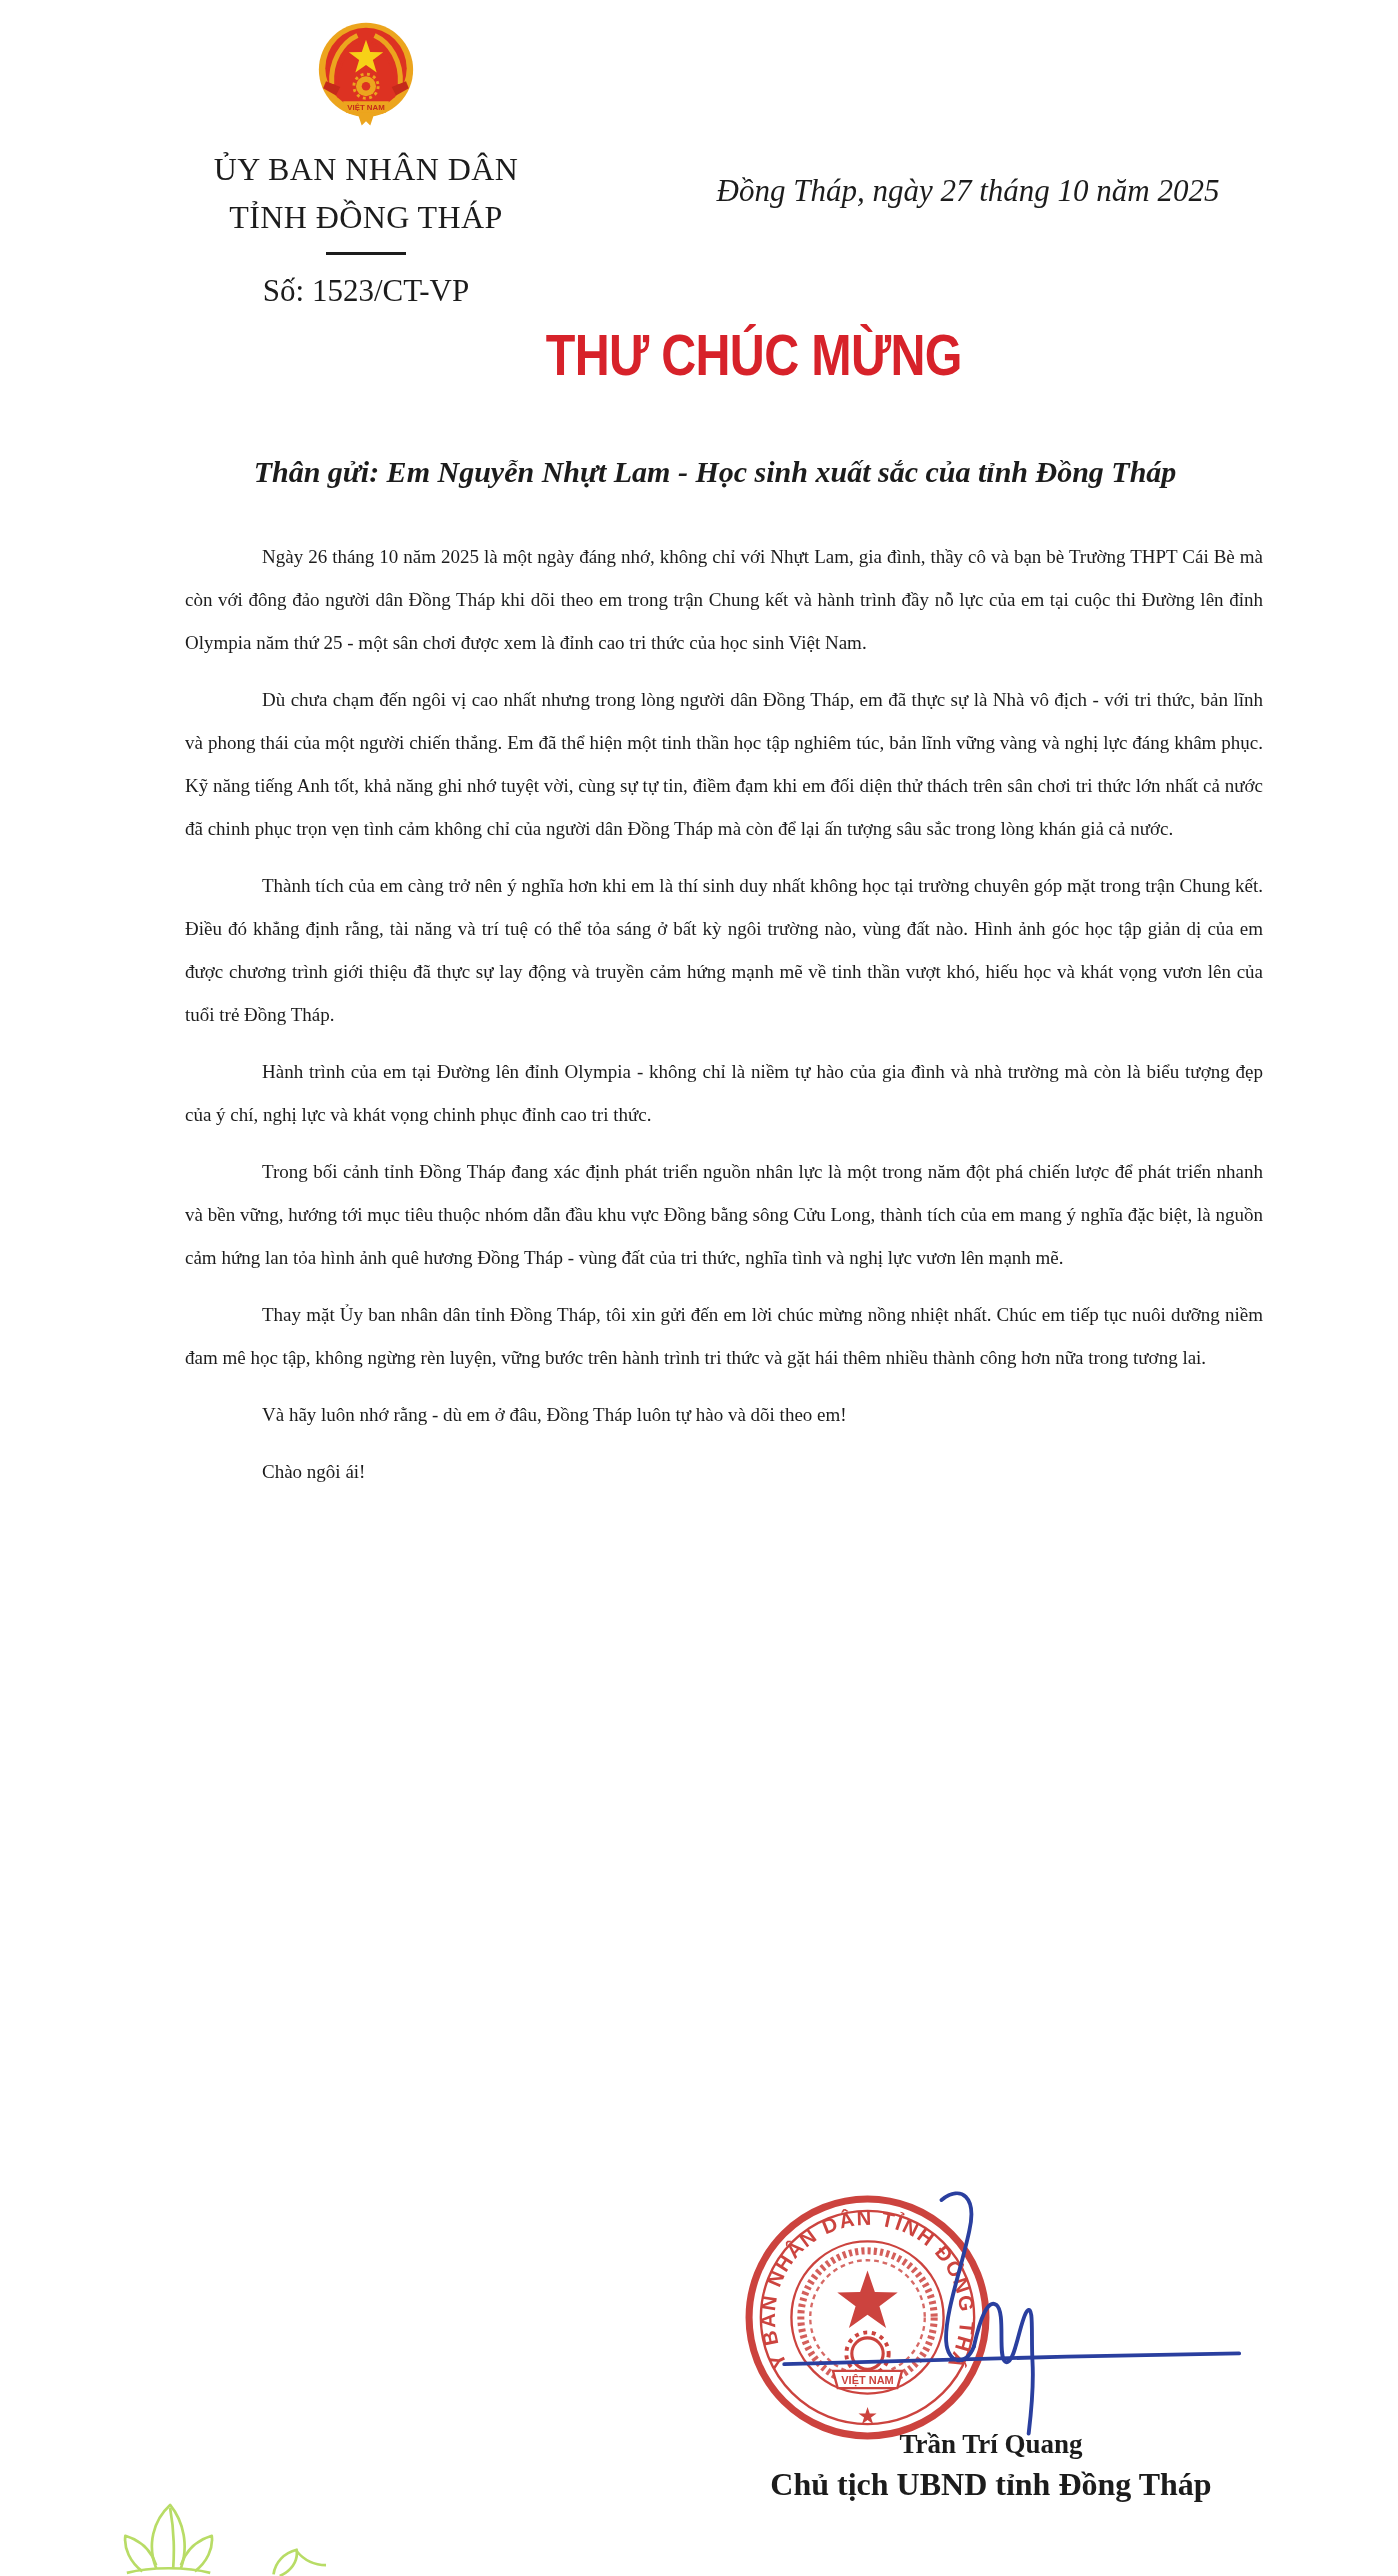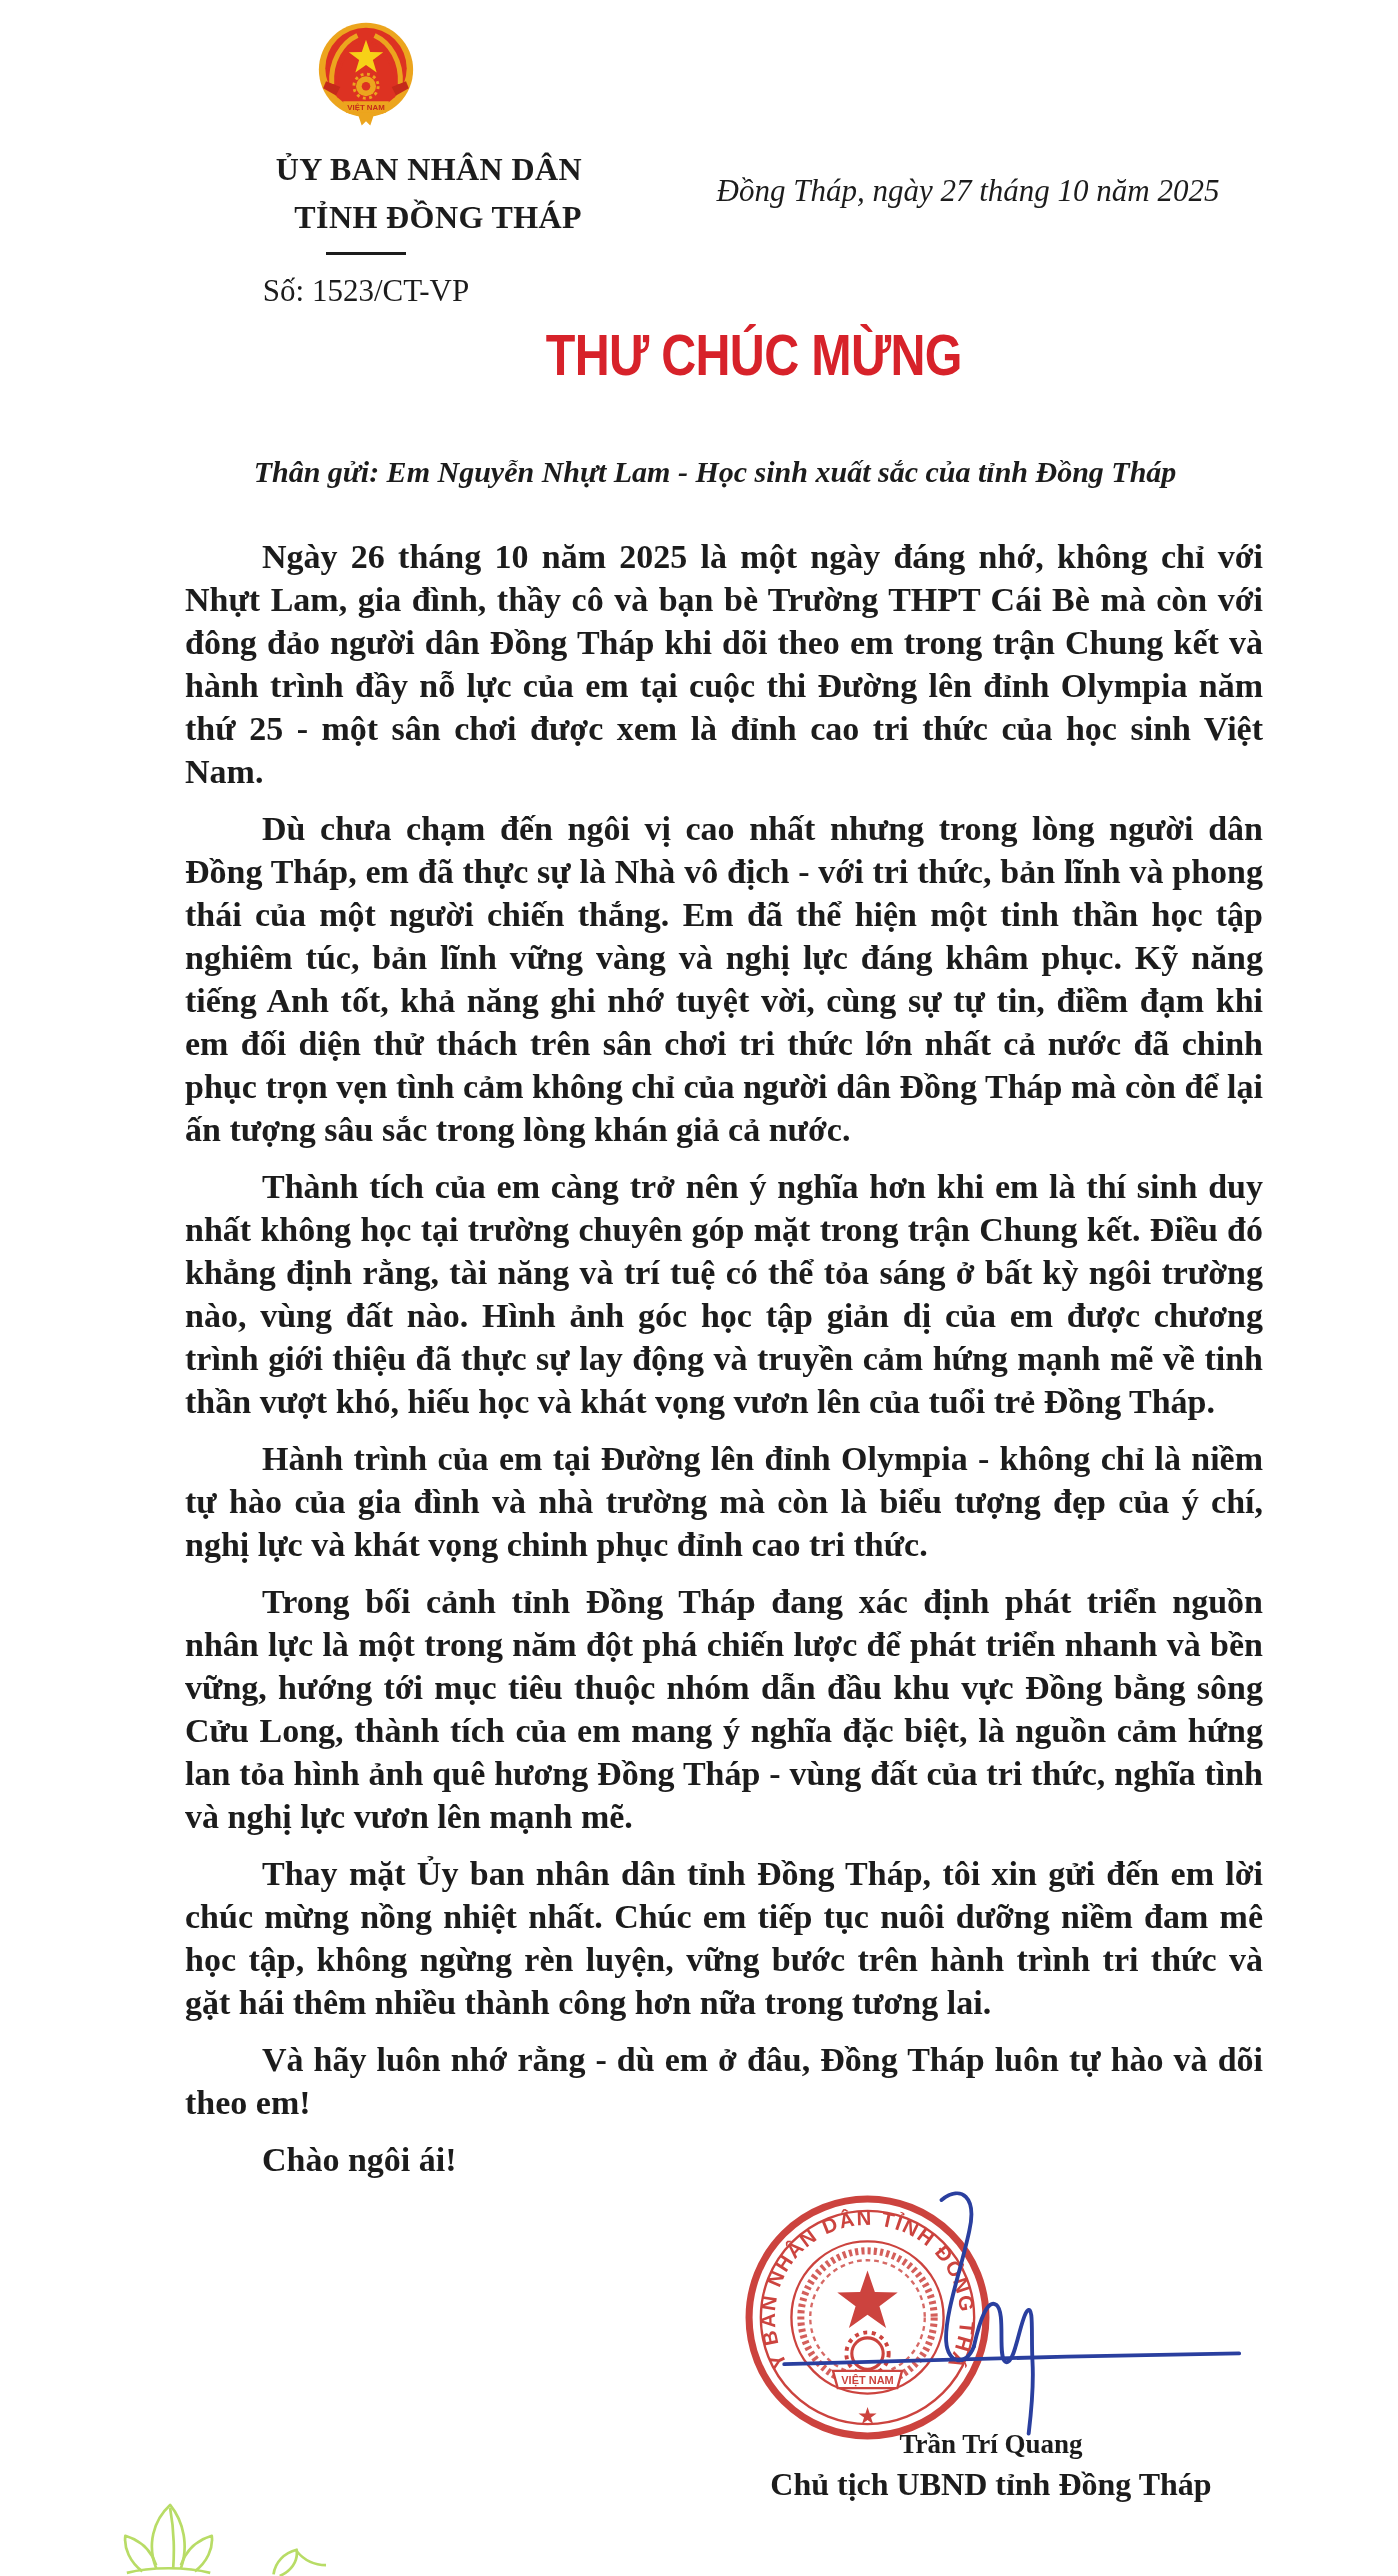--- a/index.html
+++ b/index.html
@@ -6,21 +6,21 @@
   body{
     width:1398px;height:2576px;position:relative;overflow:hidden;
     background:#ffffff;color:#1c1c1c;
     font-family:"Liberation Serif","DejaVu Serif",serif;
   }
   
   .header-left{
     position:absolute;left:150px;top:17px;width:432px;text-align:center;
   }
   .emblem{display:block;margin:0 auto 10.8px auto;}
-  .org-line{font-weight:bold;font-size:32px;line-height:48px;letter-spacing:0.4px;text-align:right;}
+  .org-line{font-weight:normal;font-size:32px;line-height:48px;letter-spacing:0.4px;}
   .org-divider{display:inline-block;width:80px;border-top:3.1px solid #1c1c1c;margin-top:10.8px;}
   .doc-number{font-size:31px;margin-top:14px;}
   .date-line{
     position:absolute;left:694px;top:173px;width:548px;text-align:center;
     font-style:italic;font-size:31px;
   }
   
   .letter-title{
     position:absolute;left:509px;top:322px;width:463px;text-align:center;white-space:nowrap;
   }
@@ -29,22 +29,22 @@
     font-family:"Liberation Sans","DejaVu Sans",sans-serif;
     font-weight:bold;font-size:57px;letter-spacing:-0.8px;color:#d7222a;
   }
   .salutation{
     position:absolute;left:16px;top:455px;width:1398px;text-align:center;
     font-weight:bold;font-style:italic;font-size:30px;
   }
   
   .body-text{position:absolute;left:185px;top:535px;width:1078px;}
   .body-text p{
-    font-size:34px;line-height:43px;margin:0 0 14px 0;
-    text-align:justify;text-indent:77px;font-weight:bold;
+    font-size:19px;line-height:43px;margin:0 0 14px 0;
+    text-align:justify;text-indent:77px;
   }
   .body-text p.closing{text-align:left;}
   
   .seal-svg{position:absolute;left:742px;top:2192px;}
   .sig-ink{position:absolute;left:767px;top:2183px;}
   .sig-block{position:absolute;left:694px;top:2429px;width:594px;text-align:center;}
   .sig-name{font-weight:bold;font-size:27px;}
   .sig-title{font-weight:bold;font-size:32px;margin-top:6.2px;}
   .lotus-svg{position:absolute;left:96px;top:2491px;}
 </style>

